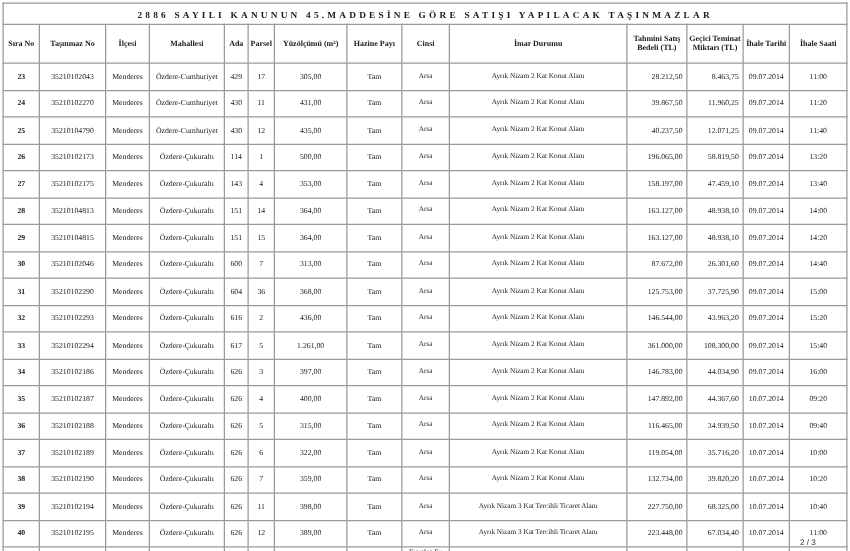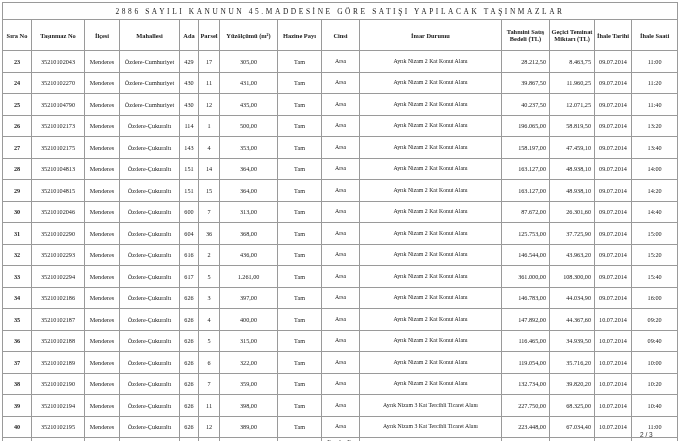--- a/index.html
+++ b/index.html
@@ -3,21 +3,21 @@
 <meta charset="utf-8">
 <style>
   html, body { margin:0; padding:0; background:#ffffff; }
   body { width:680px; height:441px; position:relative; overflow:hidden;
          font-family:"Liberation Serif","DejaVu Serif",serif; color:#1a1a1a; }
   .sheet { position:absolute; left:2px; top:2px; width:675px; }
   table { border-collapse:collapse; table-layout:fixed; width:675px; }
   td, th { border:1px solid #9a9a9a; text-align:center; vertical-align:middle;
            font-size:6.2px; padding:0 1px; line-height:7px; overflow:hidden; }
   th { font-weight:bold; font-size:6.4px; height:30px; }
-  .title-row td { height:16px; font-weight:normal; font-size:7.4px; letter-spacing:2.6px;
+  .title-row td { height:16px; font-weight:bold; font-size:7.4px; letter-spacing:2.6px;
                   border-bottom:1px solid #9a9a9a; }
   tr.r td { height:20.5px; }
   tr.r.mid td { height:15px; }
   td.num { font-weight:bold; }
   td.right { text-align:right; padding-right:3px; }
   td.left-sm { font-size:5.8px; }
   .page-num { position:absolute; left:640px; top:431px; font-size:6.5px;
               font-family:"Liberation Sans","DejaVu Sans",sans-serif; color:#333; }
 </style>
 </head>

